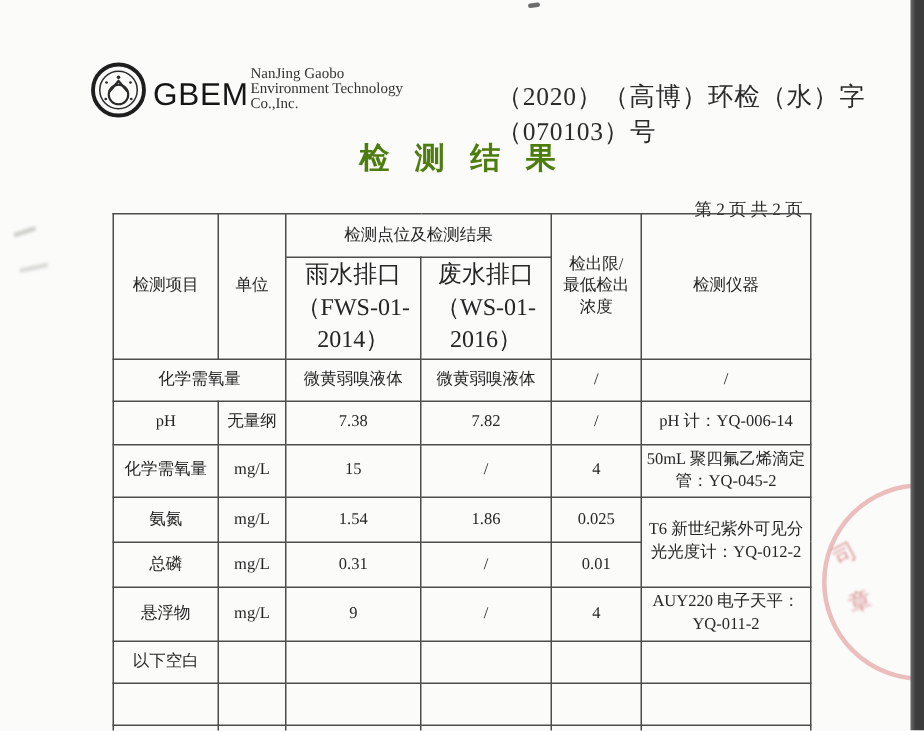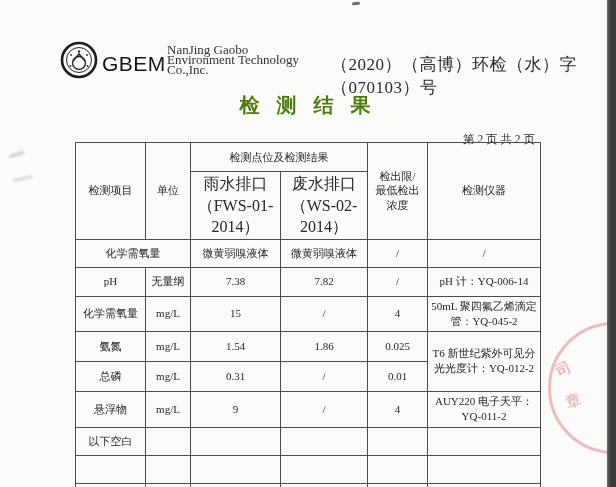--- a/index.html
+++ b/index.html
@@ -11,21 +11,21 @@
   }
   
   .scan-edge{position:absolute;top:0;right:0;width:9px;height:487px;background:linear-gradient(to right,#6a6a6a,#3c3c3c 40%);z-index:50;}
   .top-mark{position:absolute;left:352px;top:2px;width:8px;height:3px;background:#4a4a4a;border-radius:2px;transform:rotate(-8deg);opacity:.8;}
   .smudge1{position:absolute;left:9px;top:153px;width:15px;height:3px;background:#b9b9b4;transform:rotate(-18deg);filter:blur(1px);opacity:.7;}
   .smudge2{position:absolute;left:13px;top:177px;width:19px;height:3px;background:#c2c2bd;transform:rotate(-12deg);filter:blur(1.2px);opacity:.6;}
 
   
   .logo{position:absolute;left:60px;top:41px;width:38px;height:38px;}
   .gbem{position:absolute;left:102px;top:52px;font-family:"Liberation Sans","DejaVu Sans",sans-serif;font-weight:normal;font-size:21px;letter-spacing:.5px;color:#161616;}
-  .company{position:absolute;left:167px;top:45px;font-size:13px;line-height:10px;white-space:pre-line;color:#333;}
+  .company{position:absolute;left:167px;top:45px;font-size:10px;line-height:10px;white-space:pre-line;color:#333;}
   .docnum{position:absolute;left:331px;top:53px;font-size:17px;letter-spacing:.5px;color:#2b2b2b;}
 
   .title{position:absolute;left:0;top:92px;width:610px;text-align:center;font-size:20px;font-weight:bold;letter-spacing:17px;text-indent:17px;color:#4d7c0f;}
   .pageinfo{position:absolute;top:132px;left:443px;width:112px;text-align:center;font-size:11.5px;color:#2b2b2b;}
 
   
   table.report{
     position:absolute;left:75px;top:142px;width:465px;
     border-collapse:collapse;table-layout:fixed;
     font-size:11px;color:#262626;
@@ -95,21 +95,21 @@
     <td colspan="2">检测点位及检测结果</td>
     <td rowspan="2">检出限/
 最低检出
 浓度</td>
     <td rowspan="2">检测仪器</td>
   </tr>
   <tr class="rh2">
     <td class="subhead">雨水排口
 （FWS-01-2014）</td>
     <td class="subhead">废水排口
-（WS-02-2014）</td>
+（WS-01-2016）</td>
   </tr>
 
   <tr class="r0">
     <td colspan="2">化学需氧量</td>
     <td>微黄弱嗅液体</td>
     <td>微黄弱嗅液体</td>
     <td>/</td>
     <td>/</td>
   </tr>
   <tr class="r1">

